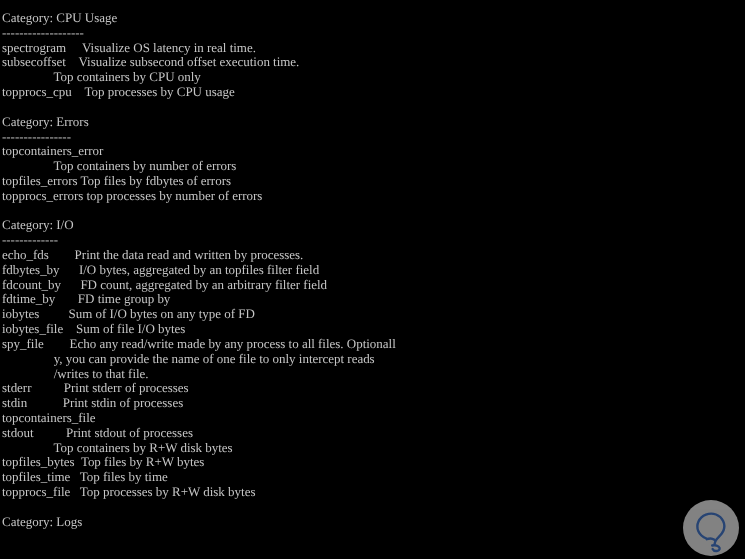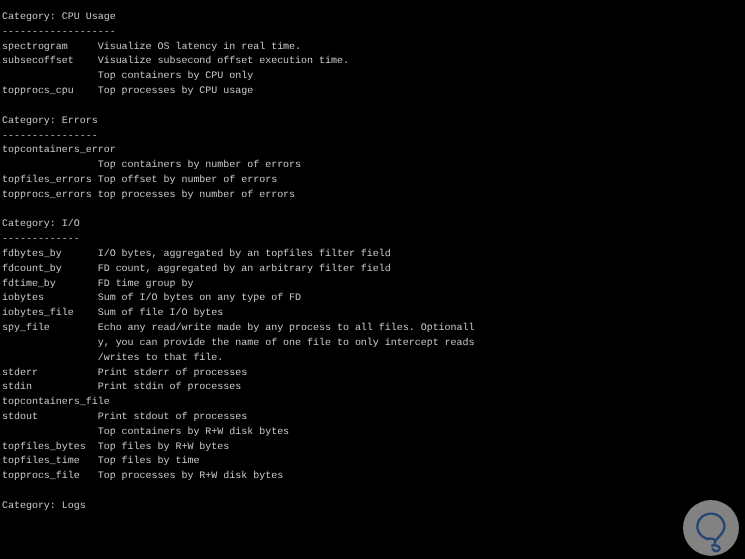--- a/index.html
+++ b/index.html
@@ -23,22 +23,22 @@
     width: 745px;
     height: 559px;
     background: #000000;
     color: #c6c6c6;
     box-sizing: border-box;
     padding: 11px 0 0 2px;
   }
 
   .tty-line {
     display: block;
-    font-family: Liberation Mono, monospace;
-    font-size: 10px;
+    font-family: Liberation Serif, serif;
+    font-size: 13px;
     line-height: 14.82px;
     height: 14.82px;
     letter-spacing: -0.02px;
     white-space: pre;
     color: #c6c6c6;
     text-rendering: geometricPrecision;
   }
 
   .tty-line.blank {
     color: transparent;
@@ -74,25 +74,26 @@
     <div class="tty-line rule">-------------------</div>
     <div class="tty-line">spectrogram     Visualize OS latency in real time.</div>
     <div class="tty-line">subsecoffset    Visualize subsecond offset execution time.</div>
     <div class="tty-line">                Top containers by CPU only</div>
     <div class="tty-line">topprocs_cpu    Top processes by CPU usage</div>
     <div class="tty-line blank">&nbsp;</div>
     <div class="tty-line">Category: Errors</div>
     <div class="tty-line rule">----------------</div>
     <div class="tty-line">topcontainers_error</div>
     <div class="tty-line">                Top containers by number of errors</div>
-    <div class="tty-line">topfiles_errors Top offset by number of errors</div>
+    <div class="tty-line">topfiles_errors Top files by fdbytes of errors</div>
     <div class="tty-line">topprocs_errors top processes by number of errors</div>
     <div class="tty-line blank">&nbsp;</div>
     <div class="tty-line">Category: I/O</div>
     <div class="tty-line rule">-------------</div>
+    <div class="tty-line">echo_fds        Print the data read and written by processes.</div>
     <div class="tty-line">fdbytes_by      I/O bytes, aggregated by an topfiles filter field</div>
     <div class="tty-line">fdcount_by      FD count, aggregated by an arbitrary filter field</div>
     <div class="tty-line">fdtime_by       FD time group by</div>
     <div class="tty-line">iobytes         Sum of I/O bytes on any type of FD</div>
     <div class="tty-line">iobytes_file    Sum of file I/O bytes</div>
     <div class="tty-line">spy_file        Echo any read/write made by any process to all files. Optionall</div>
     <div class="tty-line">                y, you can provide the name of one file to only intercept reads</div>
     <div class="tty-line">                /writes to that file.</div>
     <div class="tty-line">stderr          Print stderr of processes</div>
     <div class="tty-line">stdin           Print stdin of processes</div>

